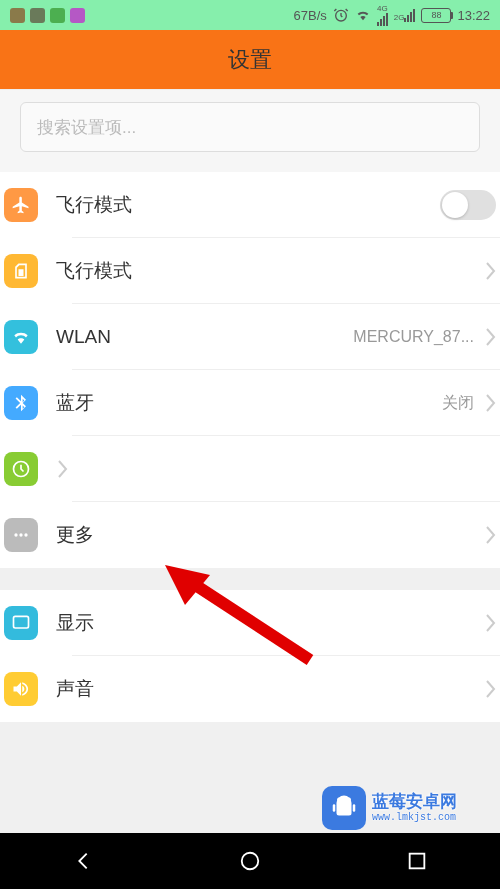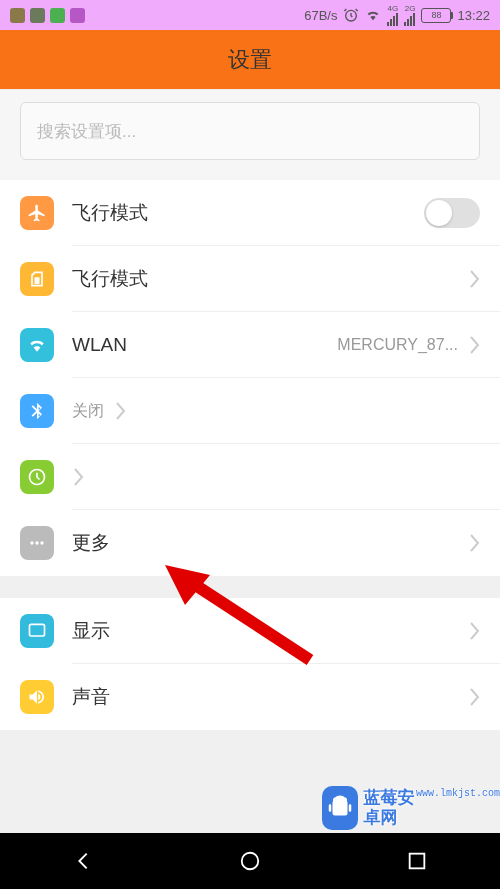--- a/index.html
+++ b/index.html
@@ -1,41 +1,41 @@
 <!DOCTYPE html>
 <html><head>
   <meta charset="utf-8">
   <style>
     * { margin: 0; padding: 0; box-sizing: border-box; }
     body { width: 500px; height: 889px; background: #f0f0f0; font-family: -apple-system, "Helvetica Neue", Arial, sans-serif; overflow: hidden; position: relative; }
     
-    .status-bar { height: 30px; background: #f0abfc; display: flex; align-items: center; justify-content: space-between; padding: 0 10px; font-size: 13px; color: #555; }
+    .status-bar { height: 30px; background: #86efac; display: flex; align-items: center; justify-content: space-between; padding: 0 10px; font-size: 13px; color: #555; }
     .status-left { display: flex; gap: 5px; align-items: center; }
     .status-right { display: flex; gap: 6px; align-items: center; }
     .status-app-icon { width: 15px; height: 15px; border-radius: 3px; }
     .app1 { background: #8a7a4a; }
     .app2 { background: #6a7a5a; }
     .app3 { background: #4caf50; }
     .app4 { background: #b558c5; }
     .battery-box { border: 1.5px solid #555; border-radius: 3px; width: 30px; height: 15px; display: flex; align-items: center; justify-content: center; font-size: 9px; position: relative; }
     .battery-box::after { content: ""; position: absolute; right: -3px; width: 2px; height: 7px; background: #555; border-radius: 0 1px 1px 0; }
     .signal-bars { display: flex; gap: 1px; align-items: flex-end; }
     .bar { width: 2px; background: #555; }
     .b1 { height: 4px; } .b2 { height: 7px; } .b3 { height: 10px; } .b4 { height: 13px; }
     .net-label { font-size: 8px; line-height: 8px; }
     
     .header { height: 60px; background: #f97316; display: flex; align-items: center; justify-content: center; font-size: 22px; font-weight: 500; color: #333; border-bottom: 1px solid #eee; }
     
     .search-wrap { background: #f6f6f6; padding: 12px 20px 20px; }
-    .search-box { border: 1px solid #ddd; border-radius: 6px; height: 58px; display: flex; align-items: center; padding: 0 16px; font-size: 17px; color: #bbb; background: #fafafa; }
+    .search-box { border: 1px solid #ddd; border-radius: 6px; height: 50px; display: flex; align-items: center; padding: 0 16px; font-size: 17px; color: #bbb; background: #fafafa; }
     
     .spacer { height: 22px; background: #f0f0f0; }
     
     .list-group { background: #fff; }
-    .list-item { display: flex; align-items: center; height: 66px; padding: 0 20px; position: relative; }
+    .list-item { display: flex; align-items: center; height: 66px; padding: 0 4px; position: relative; }
     .list-item::after { content: ""; position: absolute; bottom: 0; left: 72px; right: 0; height: 1px; background: #eee; }
     .list-item:last-child::after { display: none; }
     .item-icon { width: 34px; height: 34px; border-radius: 8px; margin-right: 18px; display: flex; align-items: center; justify-content: center; flex-shrink: 0; }
     .item-label { font-size: 19px; color: #333; flex: 1; }
     .item-value { font-size: 16px; color: #999; margin-right: 10px; }
     .chevron { color: #ccc; flex-shrink: 0; }
     
     .toggle { width: 56px; height: 30px; background: #e0e0e0; border-radius: 15px; position: relative; }
     .toggle::after { content: ""; width: 26px; height: 26px; background: #fff; border-radius: 50%; position: absolute; top: 2px; left: 2px; box-shadow: 0 1px 3px rgba(0,0,0,0.2); }
     
@@ -49,21 +49,21 @@
     .ic-display { background: #33bbdd; }
     .ic-sound { background: #ffcc33; }
     
     .arrow-annot { position: absolute; left: 160px; top: 560px; pointer-events: none; z-index: 50; }
     
     .nav-bar { position: absolute; bottom: 0; left: 0; width: 500px; height: 56px; background: #000; display: flex; align-items: center; justify-content: space-around; }
     .nav-btn { color: #fff; display: flex; align-items: center; justify-content: center; width: 60px; height: 40px; }
     
     .watermark { position: absolute; right: 0; bottom: 56px; width: 190px; height: 50px; display: flex; align-items: center; padding-left: 12px; z-index: 60; }
     .wm-icon { width: 44px; height: 44px; background: #3b7ae0; border-radius: 10px; display: flex; align-items: center; justify-content: center; margin-right: 6px; }
-    .wm-text { display: flex; flex-direction: row; line-height: 1.2; }
+    .wm-text { display: flex; flex-direction: column; line-height: 1.2; }
     .wm-title { color: #3b7ae0; font-size: 17px; font-weight: bold; text-shadow: 0 0 3px #fff, 0 0 3px #fff; }
     .wm-url { color: #3b7ae0; font-size: 10px; text-shadow: 0 0 2px #fff, 0 0 2px #fff; font-family: Liberation Mono, monospace; }
   </style>
 </head>
 <body>
 
 <div class="status-bar">
   <div class="status-left">
     <div class="status-app-icon app1"></div>
     <div class="status-app-icon app2"></div>
@@ -81,21 +81,21 @@
       </svg>
     <div style="display:flex;flex-direction:column;align-items:center">
         <span class="net-label">4G</span>
         <div class="signal-bars">
           <div class="bar b1"></div>
           <div class="bar b2"></div>
           <div class="bar b3"></div>
           <div class="bar b4"></div>
         </div>
       </div>
-    <div style="display:flex;flex-direction:column;align-items:flex-end">
+    <div style="display:flex;align-items:flex-end">
         <span class="net-label">2G</span>
         <div class="signal-bars">
           <div class="bar b1"></div>
           <div class="bar b2"></div>
           <div class="bar b3"></div>
           <div class="bar b4"></div>
         </div>
       </div>
     <div class="battery-box">
         <span>88</span>
@@ -143,20 +143,21 @@
         <svg class="chevron" width="12" height="20" viewBox="0 0 12 20" fill="none" stroke="#ccc" stroke-width="2">
           <path d="M3 2l7 8-7 8"></path>
         </svg>
       </div>
       <div class="list-item">
         <div class="item-icon ic-bt">
           <svg width="20" height="20" viewBox="0 0 24 24" fill="#fff">
             <path d="M12 2v8L7 5 5.5 6.5 11 12l-5.5 5.5L7 19l5-5v8l6-6-4-4 4-4-6-6zm2 5l2 2-2 2V7zm0 8l2 2-2 2v-4z"></path>
           </svg>
         </div>
+        <span class="item-label">蓝牙</span>
         <span class="item-value">关闭</span>
         <svg class="chevron" width="12" height="20" viewBox="0 0 12 20" fill="none" stroke="#ccc" stroke-width="2">
           <path d="M3 2l7 8-7 8"></path>
         </svg>
       </div>
       <div class="list-item">
         <div class="item-icon ic-data">
           <svg width="20" height="20" viewBox="0 0 24 24" fill="none" stroke="#fff" stroke-width="2">
             <circle cx="12" cy="12" r="9"></circle>
             <path d="M12 7v5l3 3"></path>

